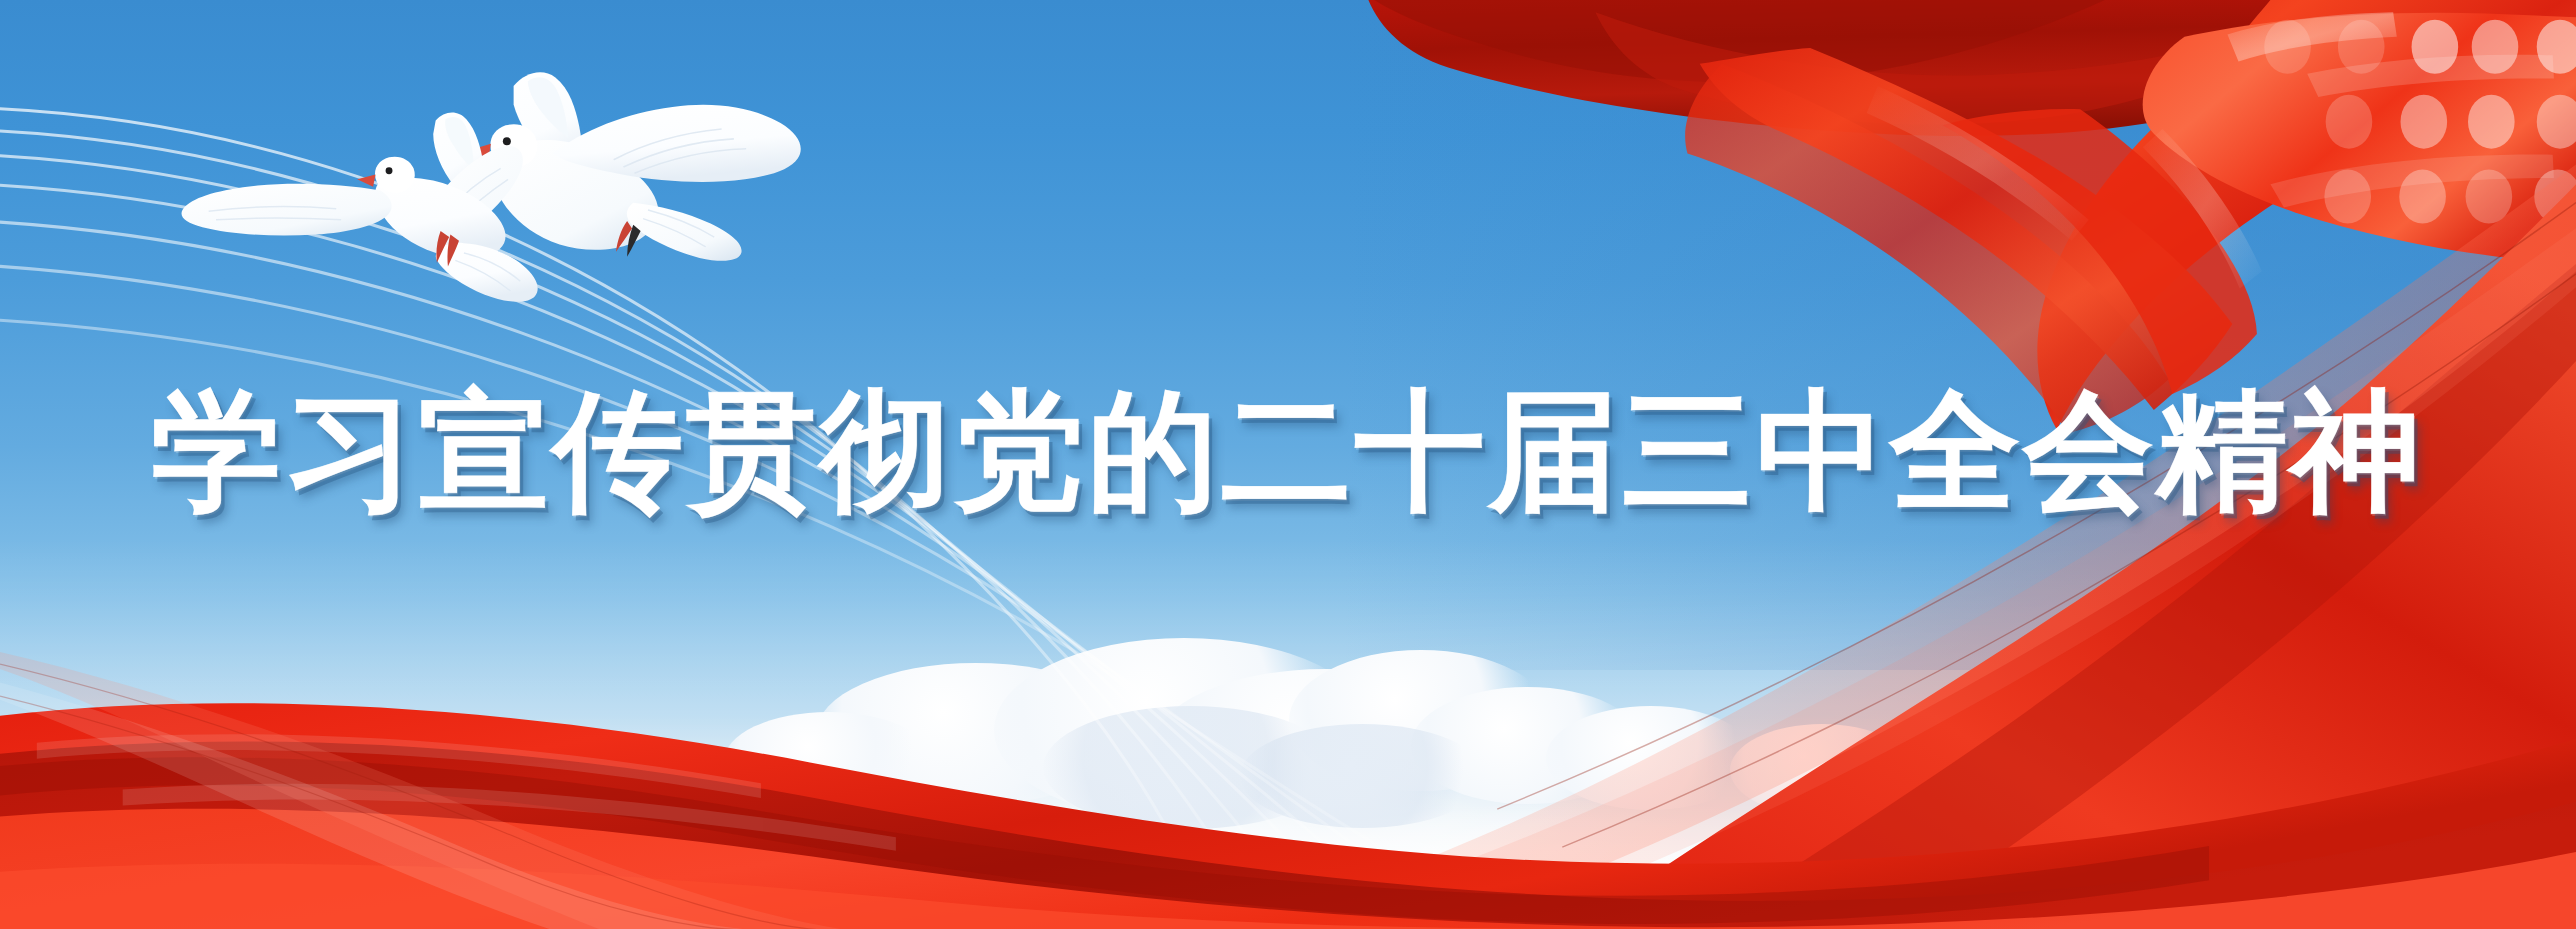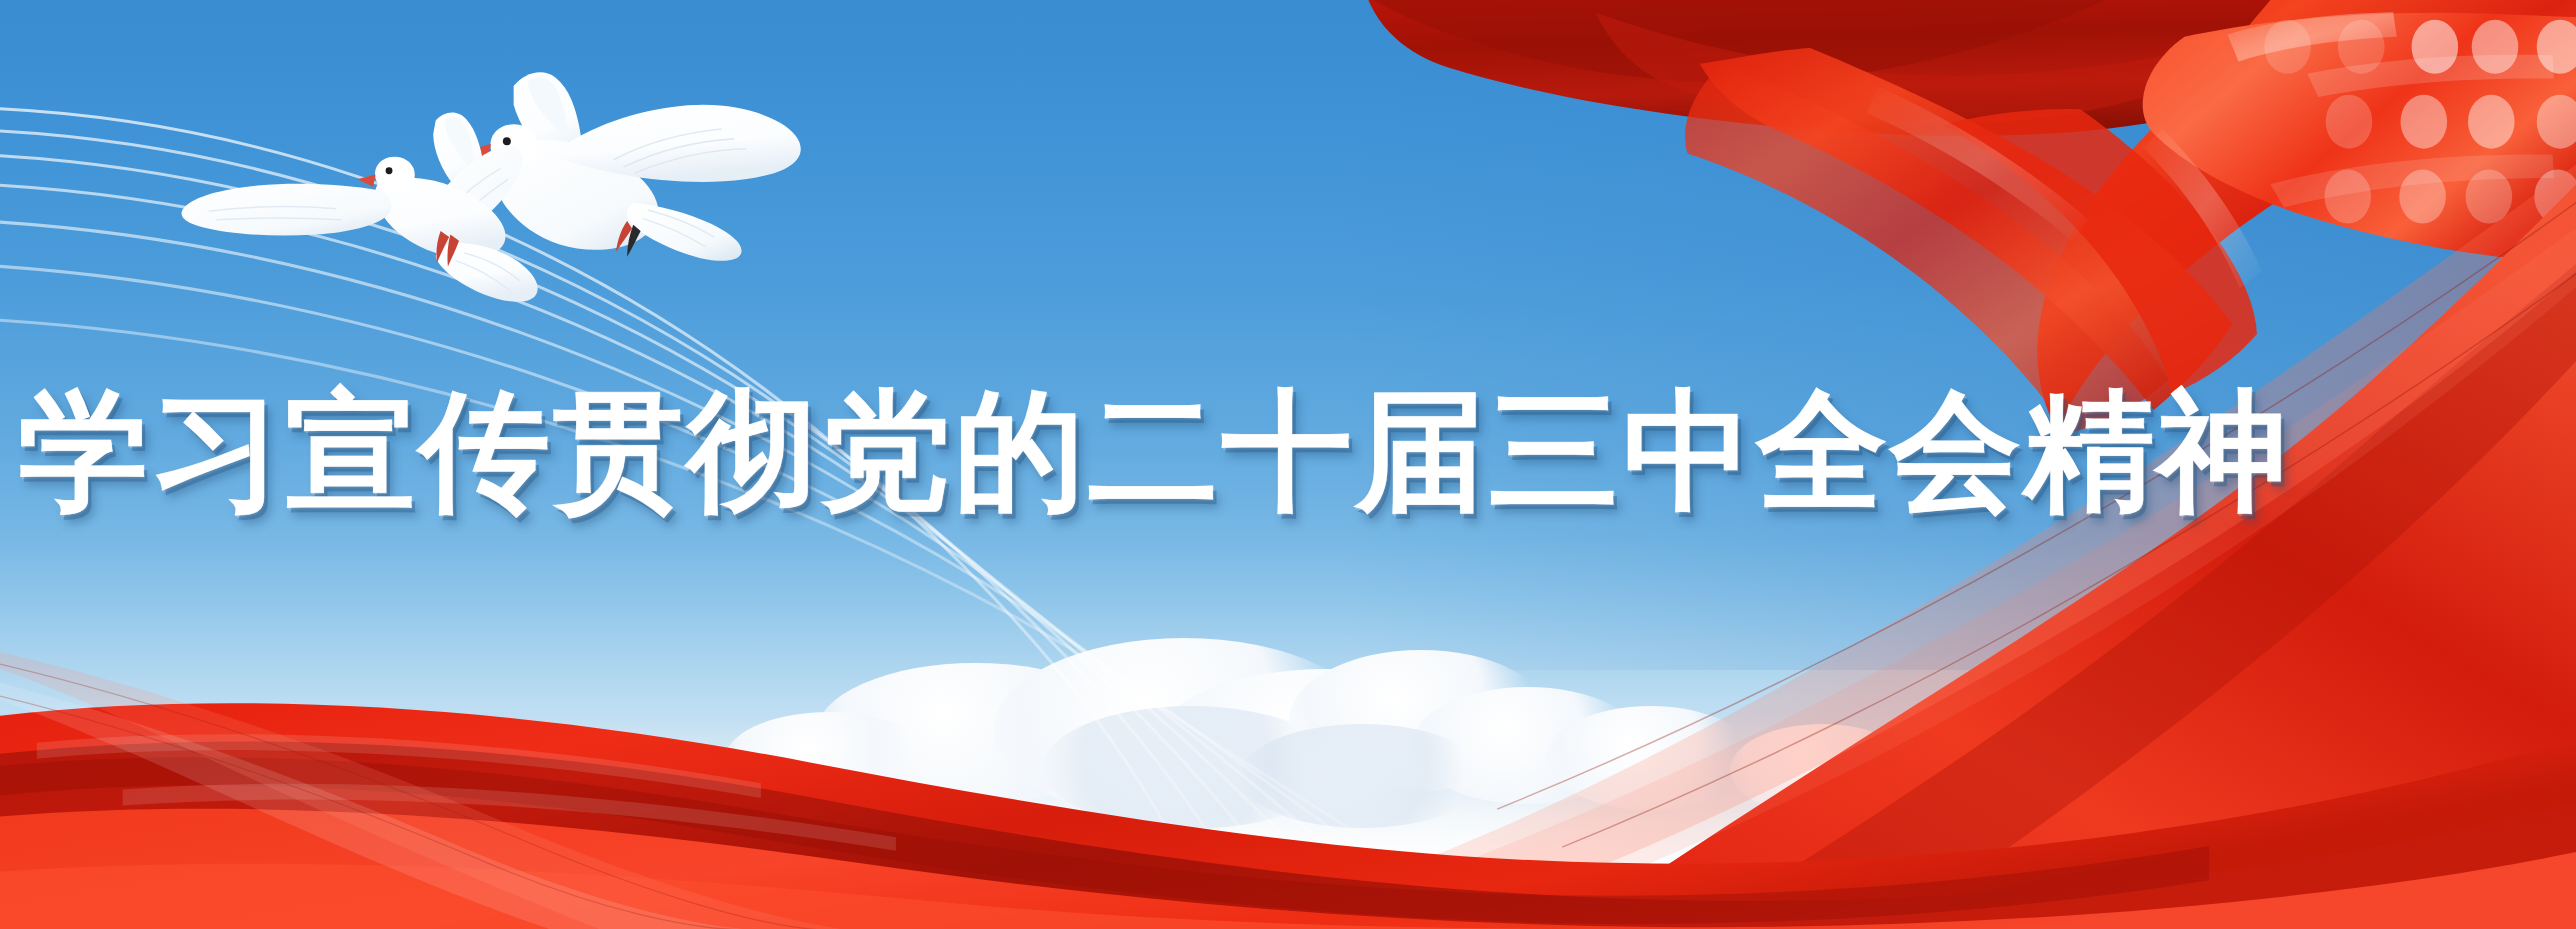--- a/index.html
+++ b/index.html
@@ -53,21 +53,21 @@
   
   #ribbon-top svg,#red-bottom svg,#doves svg,#dots svg{width:100%;height:100%;display:block;}
   #ribbon-top{inset:0;}
   #red-bottom{inset:0;}
   #doves{inset:0;}
   #dots{inset:0;}
 
   
   #title-wrap{
     left:0;right:0;top:366px;height:172px;
-    display:flex;align-items:center;
+    display:flex;align-items:center;justify-content:center;
   }
   #title{
     color:#ffffff;
     font-size:130px;
     line-height:1.02;
     font-weight:bold;
     letter-spacing:3.7px;
     white-space:nowrap;
     text-shadow:
        3.7px 4.9px 0 rgba(40,86,130,.36),

